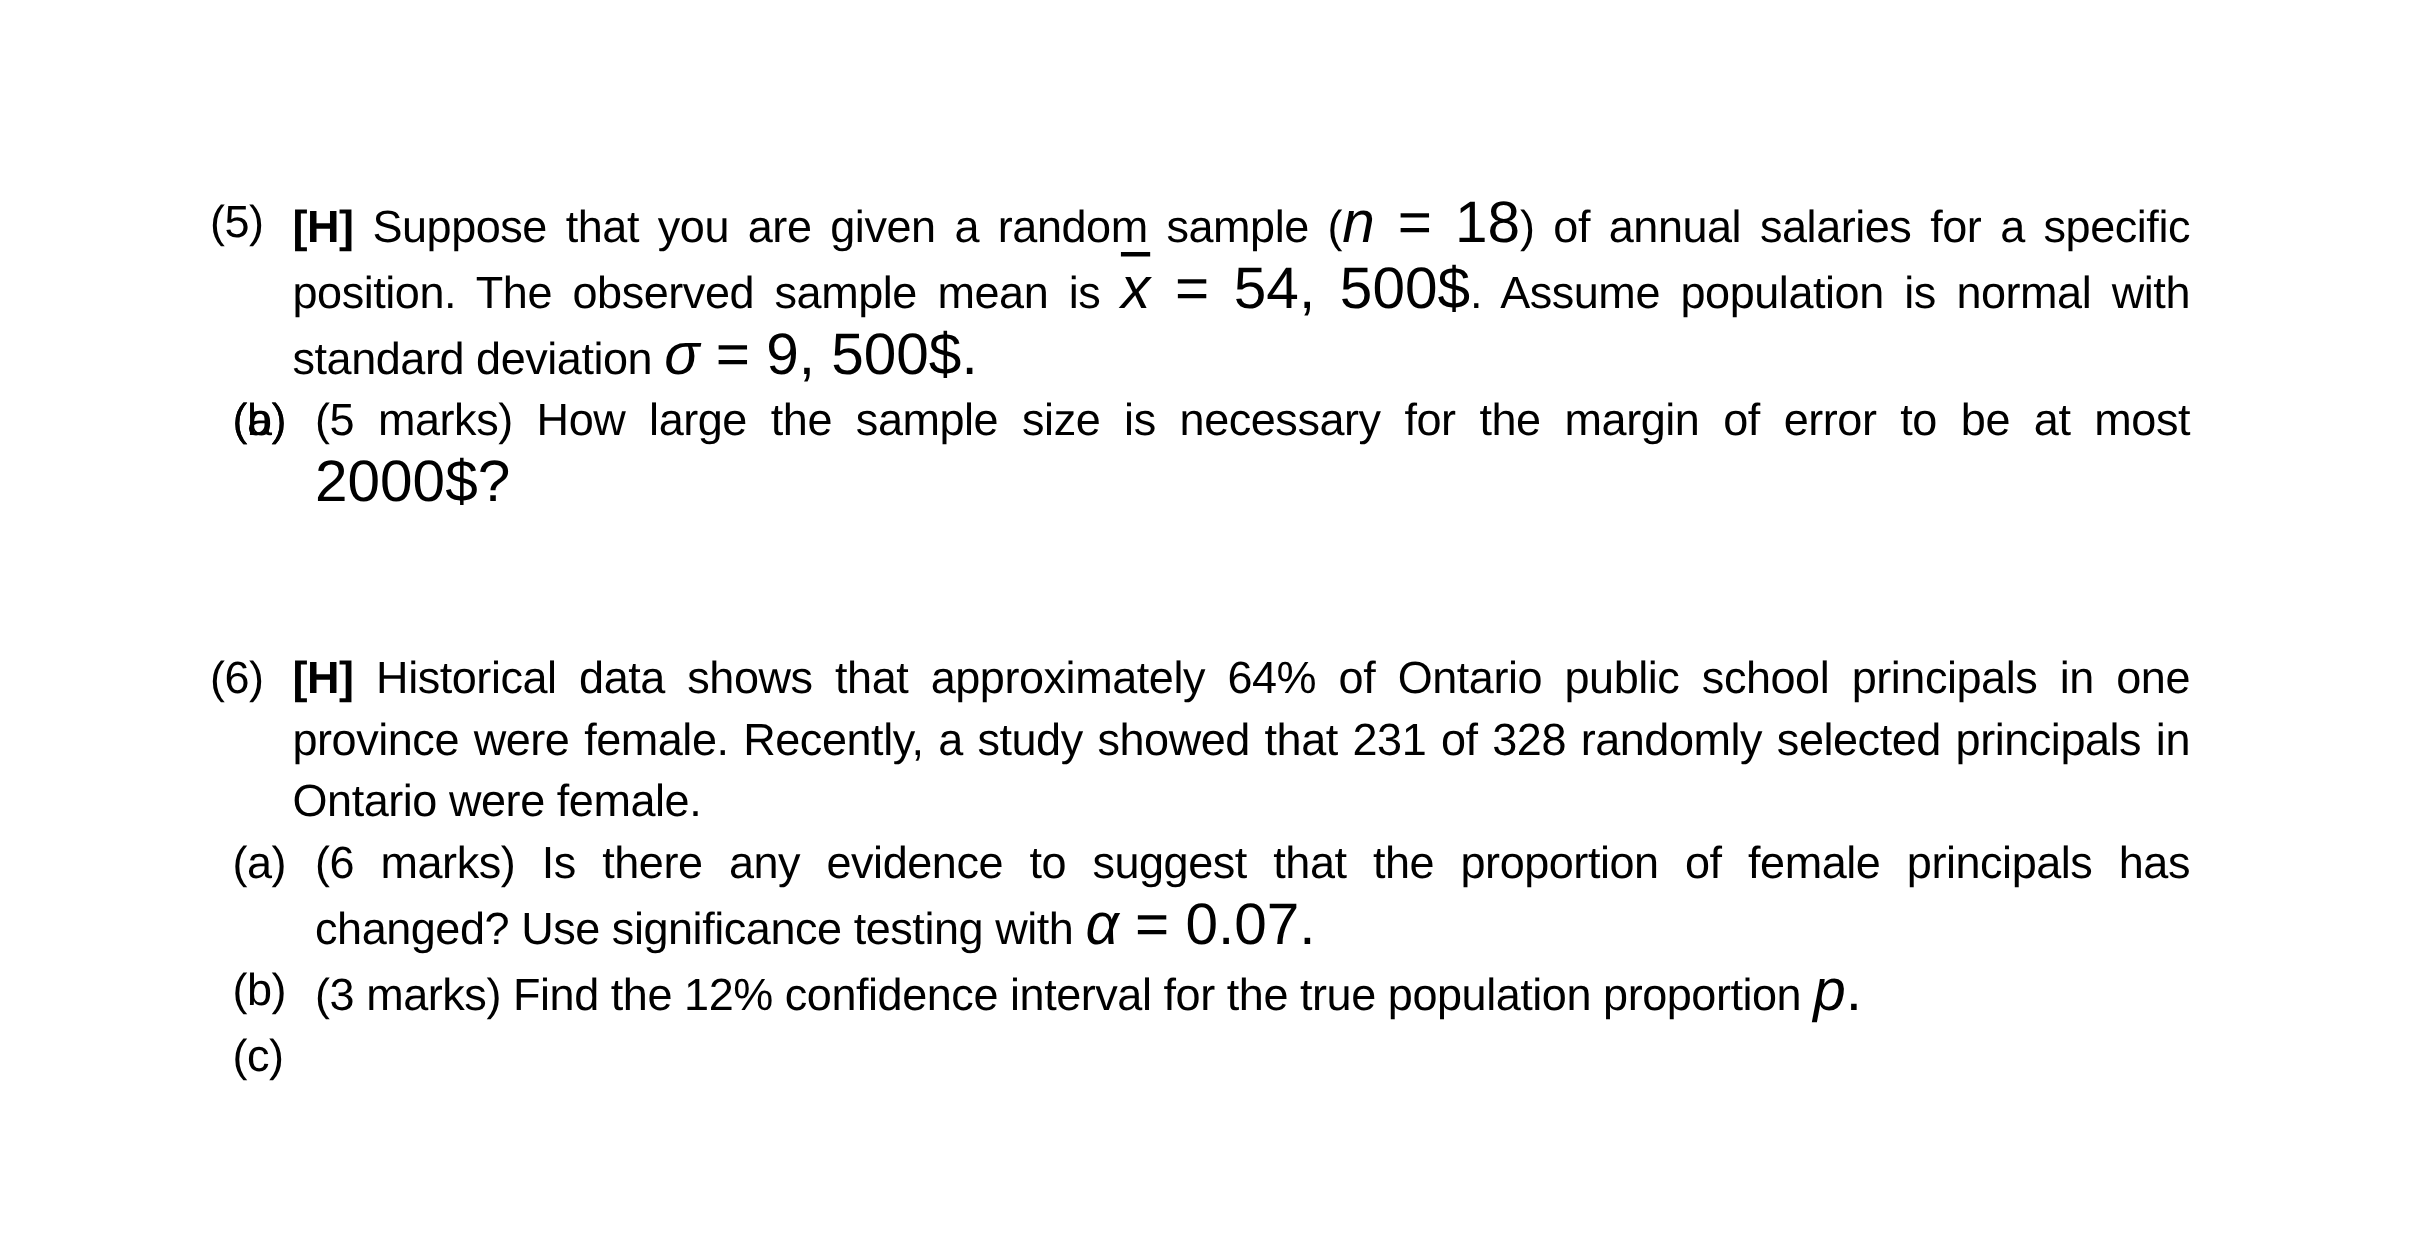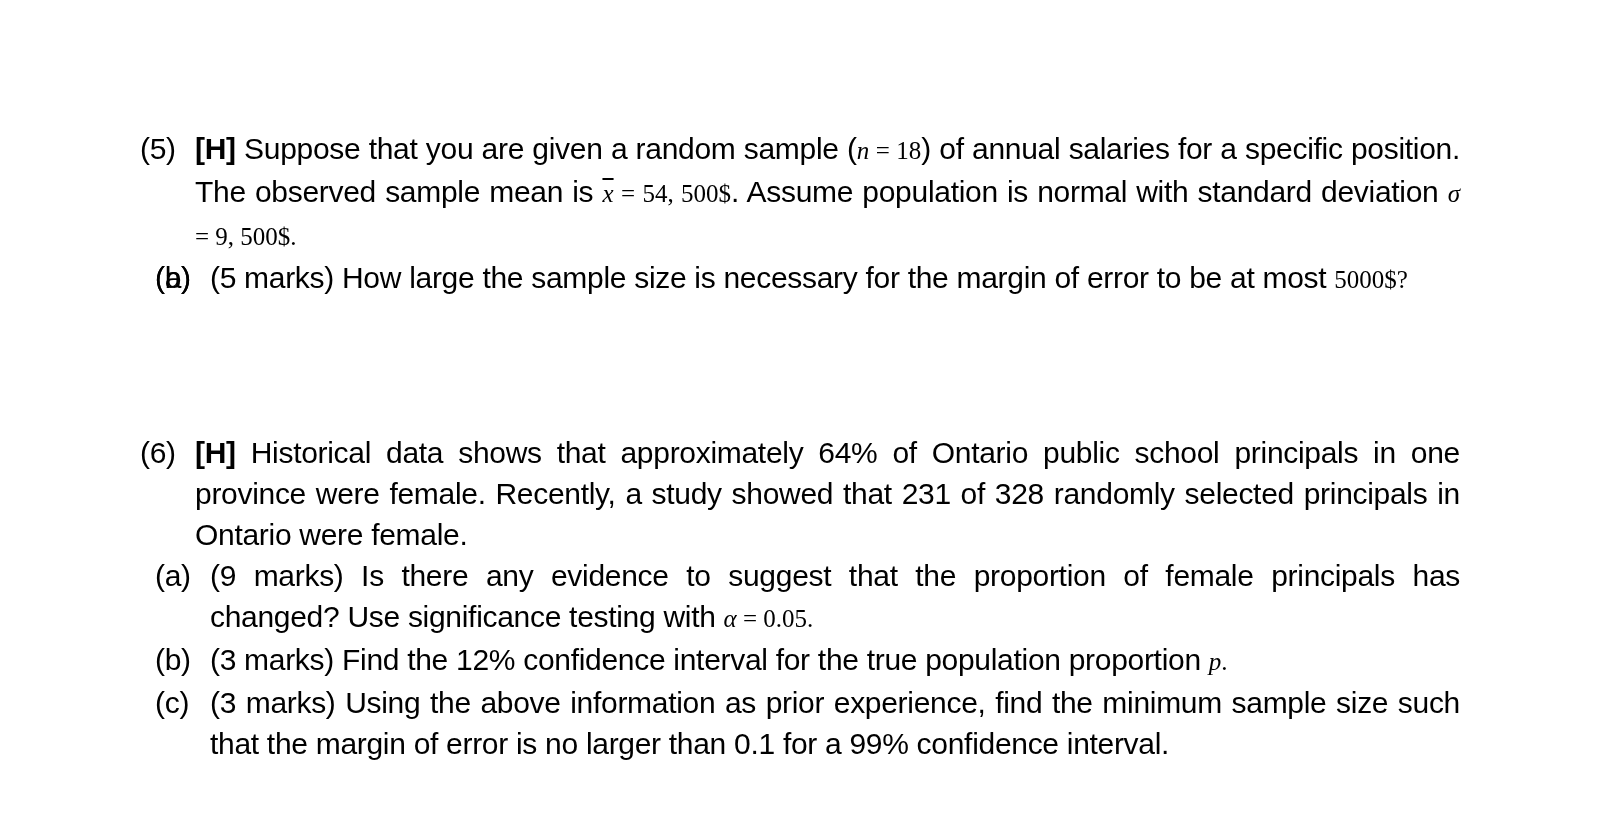--- a/index.html
+++ b/index.html
@@ -35,22 +35,22 @@
       top: 0;
     }
     .q-body {
       text-align: justify;
       text-align-last: left;
     }
     .tag {
       font-weight: bold;
     }
     .math {
-      font-family: Liberation Serif, serif;
-      font-size: 25px;
+      font-family: Liberation Sans, sans-serif;
+      font-size: 39px;
       letter-spacing: 0;
     }
     .math i { font-style: italic; }
     .overline { text-decoration: overline; }
     .subparts {
       margin-left: 15px;
     }
     .part {
       position: relative;
       padding-left: 55px;
@@ -73,40 +73,39 @@
       <span class="tag">[H]</span>
       <span>Suppose that you are given a random sample (</span><span class="math"><i>n</i><span> = 18</span></span><span>) of annual salaries for a specific position. The observed sample mean is </span><span class="math"><i class="overline">x</i><span> = 54, 500$</span></span><span>. Assume population is normal with standard deviation </span><span class="math"><i>σ</i><span> = 9, 500$</span></span><span class="math">.</span>
     </div>
   </div>
   <div class="subparts">
     <div class="part">
       <span class="part-label">(a)</span>
     </div>
     <div class="part">
       <span class="part-label">(b)</span>
-      <span>(5 marks) How large the sample size is necessary for the margin of error to be at most </span><span class="math">5000$?</span>
+      <span>(5 marks) How large the sample size is necessary for the margin of error to be at most </span><span class="math">2000$?</span>
     </div>
   </div>
 </div>
 
 <div class="question q6">
   <div class="q-row">
     <span class="q-num">(6)</span>
     <div class="q-body">
       <span class="tag">[H]</span>
       <span>Historical data shows that approximately 64% of Ontario public school principals in one province were female. Recently, a study showed that 231 of 328 randomly selected principals in Ontario were female.</span>
     </div>
   </div>
   <div class="subparts">
     <div class="part">
       <span class="part-label">(a)</span>
-      <span>(9 marks) Is there any evidence to suggest that the proportion of female principals has changed? Use significance testing with </span><span class="math"><i>α</i><span> = 0.05</span></span><span class="math">.</span>
+      <span>(6 marks) Is there any evidence to suggest that the proportion of female principals has changed? Use significance testing with </span><span class="math"><i>α</i><span> = 0.07</span></span><span class="math">.</span>
     </div>
     <div class="part">
       <span class="part-label">(b)</span>
       <span>(3 marks) Find the 12% confidence interval for the true population proportion </span><span class="math"><i>p</i></span><span class="math">.</span>
     </div>
     <div class="part">
       <span class="part-label">(c)</span>
-      <span>(3 marks) Using the above information as prior experience, find the minimum sample size such that the margin of error is no larger than 0.1 for a 99% confidence interval.</span>
     </div>
   </div>
 </div>
 
 </body></html>

